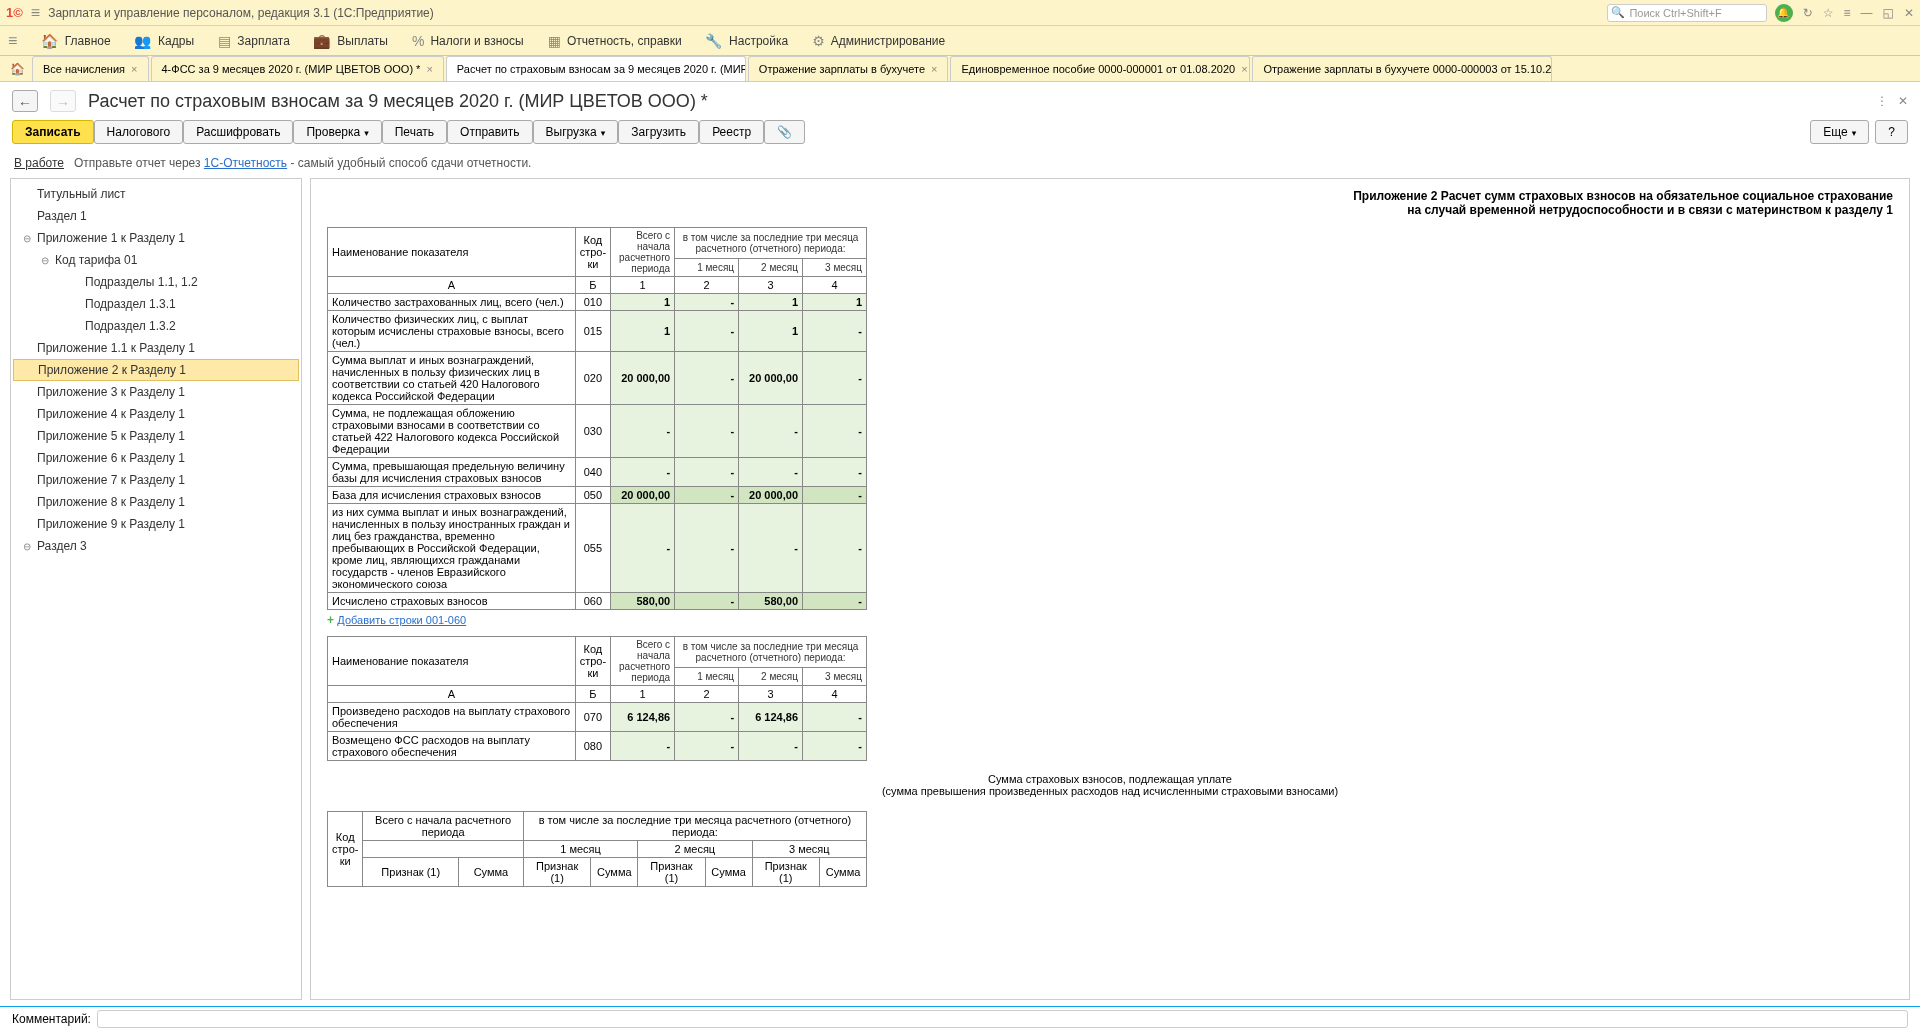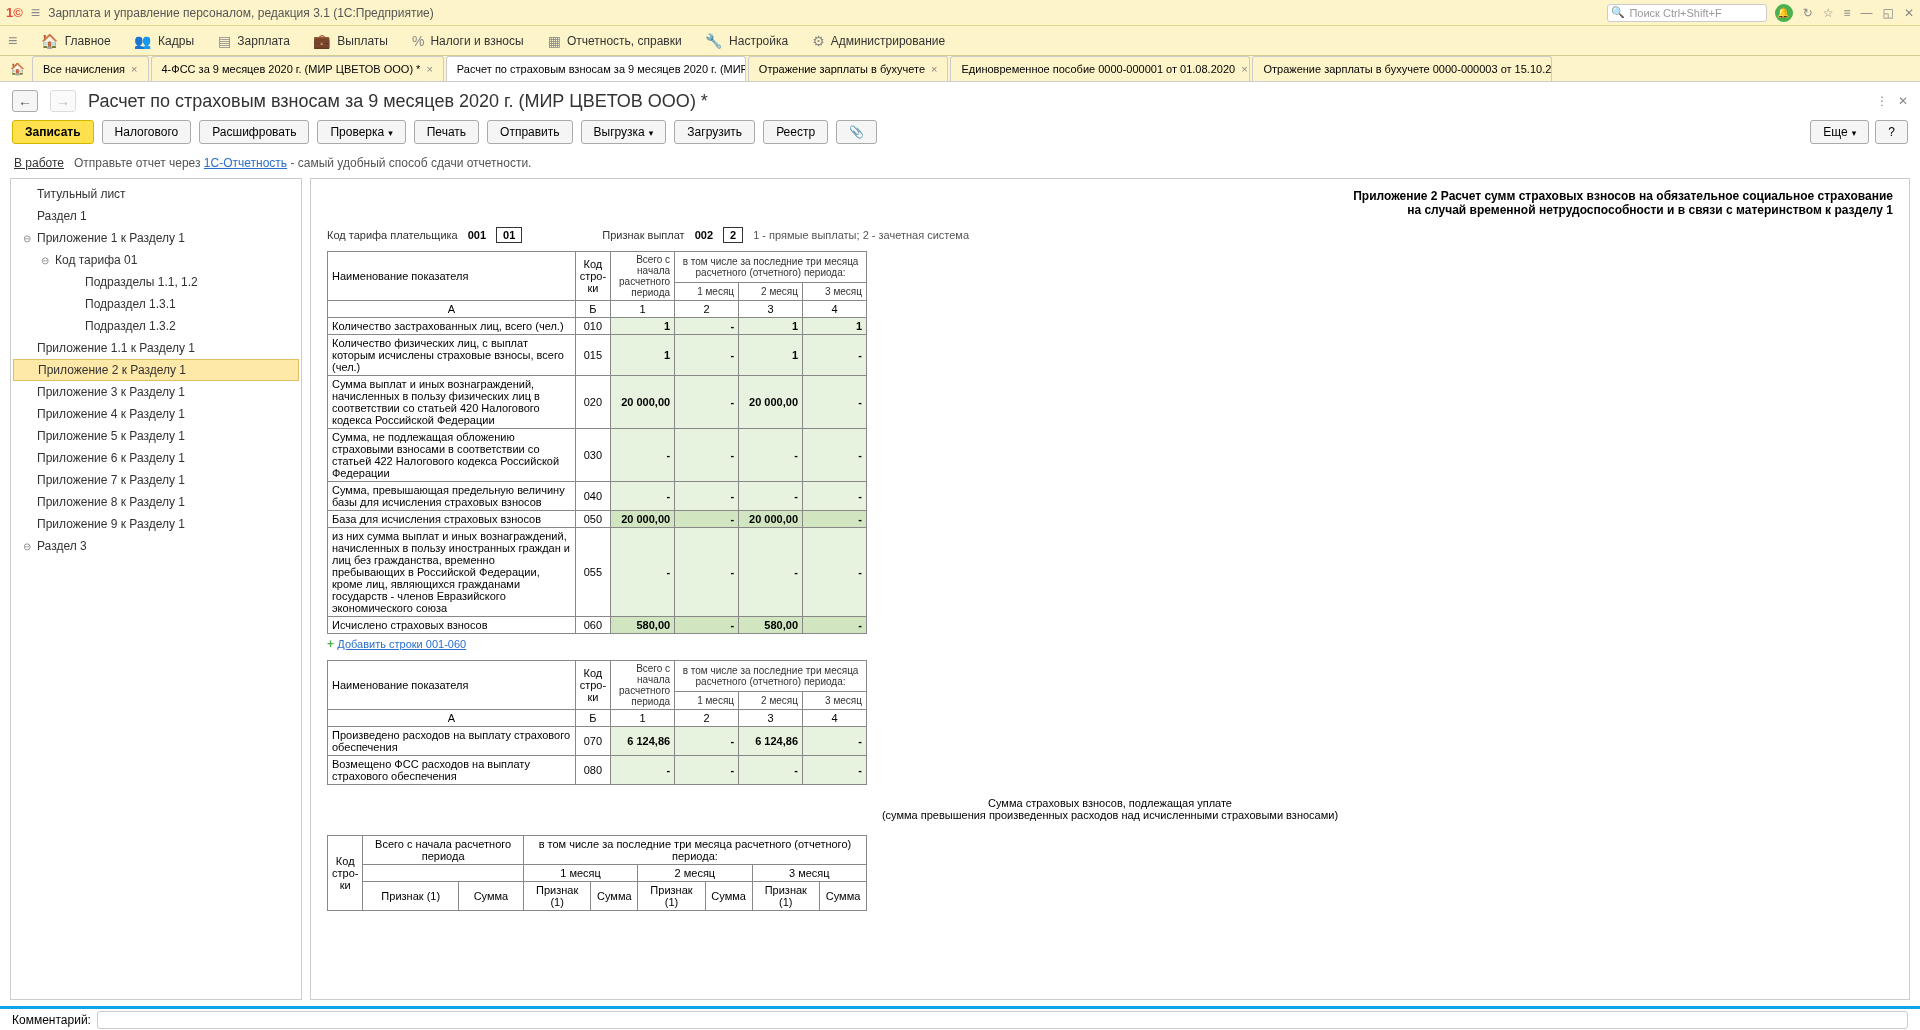--- a/index.html
+++ b/index.html
@@ -23,21 +23,21 @@
 .tab.active { background: #fff; }
 .tab-close { color: #888; font-size: 11px; }
 
 .content { height: calc(100vh - 82px - 24px); display: flex; flex-direction: column; }
 
 .page-header { padding: 8px 12px; display: flex; align-items: center; gap: 12px; }
 .nav-btn { width: 26px; height: 22px; border: 1px solid #aaa; background: #f5f5f5; display: flex; align-items: center; justify-content: center; cursor: pointer; font-size: 14px; color: #555; border-radius: 3px; }
 .page-title { font-size: 18px; font-weight: normal; color: #333; flex: 1; }
 .page-actions { display: flex; gap: 10px; color: #888; }
 
-.toolbar { padding: 0 12px 8px; display: flex; align-items: flex-start; gap: 8px; flex-wrap: wrap; }
+.toolbar { padding: 0 12px 8px; display: flex; align-items: flex-start; flex-wrap: wrap; }
 .btn { padding: 4px 12px; border: 1px solid #aaa; background: #f5f5f5; cursor: pointer; border-radius: 3px; font-size: 12px; display: inline-flex; align-items: center; gap: 4px; }
 .btn.primary { background: #ffe14d; border-color: #d4b800; font-weight: bold; }
 .btn .caret::after { content: " ▾"; font-size: 9px; }
 .toolbar-right { margin-left: auto; display: flex; gap: 6px; }
 
 .status-line { padding: 4px 14px 8px; display: flex; align-items: center; gap: 10px; font-size: 12px; color: #555; }
 .status-label { text-decoration: underline; color: #333; text-align: center; }
 .link-blue { color: #2a6fc9; text-decoration: underline; cursor: pointer; }
 
 .work-area { flex: 1; display: flex; overflow: hidden; padding: 0 10px 6px; gap: 8px; }
@@ -69,21 +69,21 @@
 .cell-right { text-align: right; font-weight: bold; }
 .cell-center { text-align: center; }
 
 .add-link { color: #2a6fc9; text-decoration: underline; cursor: pointer; font-size: 11px; margin: 4px 0 10px; display: inline-block; }
 .plus-green { color: #4caf50; font-weight: bold; }
 
 table.rep2 { border-collapse: collapse; width: 540px; font-size: 11px; margin-top: 14px; }
 table.rep2 th, table.rep2 td { border: 1px solid #888; padding: 2px 4px; text-align: center; font-weight: normal; }
 .sub-title { text-align: center; font-size: 11px; margin-top: 12px; }
 
-.footer { height: 24px; padding: 2px 12px; display: flex; align-items: center; gap: 6px; border-top: 3px solid #0ea5e9; }
+.footer { height: 24px; padding: 2px 12px; display: flex; align-items: center; gap: 6px; border-top: 1px solid #0ea5e9; }
 .comment-input { flex: 1; height: 18px; border: 1px solid #ccc; border-radius: 3px; padding: 0 4px; font-size: 11px; }
 </style>
 </head>
 <body>
 
 <div class="title-bar">
   <span class="logo-1c">1©</span>
   <span class="burger">≡</span>
   <span class="title-text">Зарплата и управление персоналом, редакция 3.1  (1С:Предприятие)</span>
   <div class="search-box">
@@ -281,30 +281,20 @@
           <span>Раздел 3</span>
         </div>
       </div>
 
     <div class="report-panel">
       <div class="report-title">
         <div>Приложение 2 Расчет сумм страховых взносов на обязательное социальное страхование</div>
         <div>на случай временной нетрудоспособности и в связи с материнством к разделу 1</div>
       </div>
 
-      <div class="params-row">
-        <span class="param-label">Код тарифа плательщика</span>
-        <span class="param-value">001</span>
-        <span class="param-box">01</span>
-        <span style="width:60px"></span>
-        <span class="param-label">Признак выплат</span>
-        <span class="param-value">002</span>
-        <span class="param-box">2</span>
-        <span class="param-note">1 - прямые выплаты; 2 - зачетная система</span>
-      </div>
 
       <table class="rep">
         <thead>
           <tr>
             <th rowspan="2" class="name-col">Наименование показателя</th>
             <th rowspan="2" class="code-col" style="white-space:pre-line">Код
 стро-
 ки</th>
             <th rowspan="2" class="num-col hdr2">Всего с начала расчетного периода</th>
             <th colspan="3" class="hdr2">в том числе за последние три месяца расчетного (отчетного) периода:</th>

